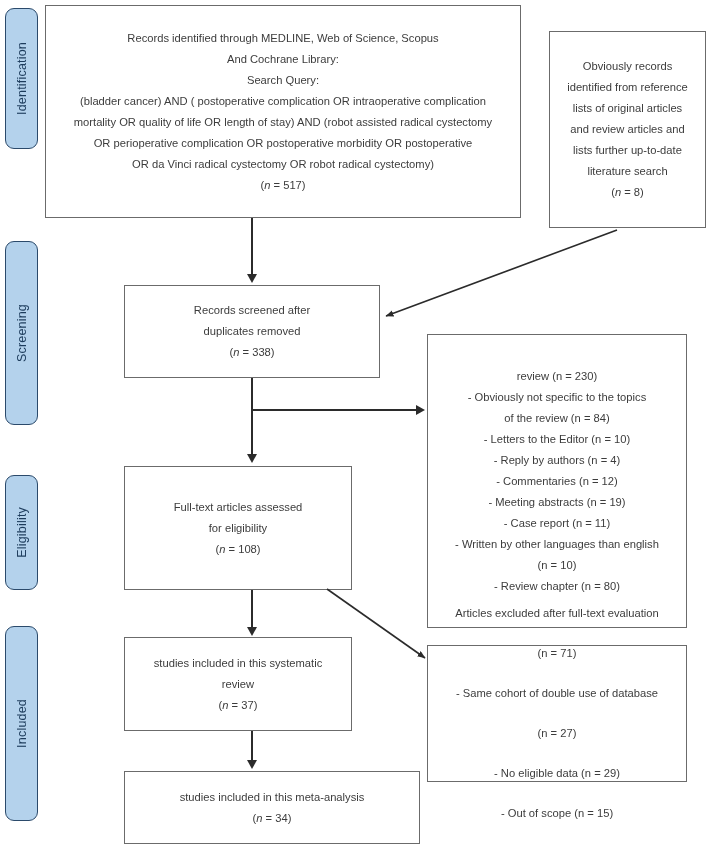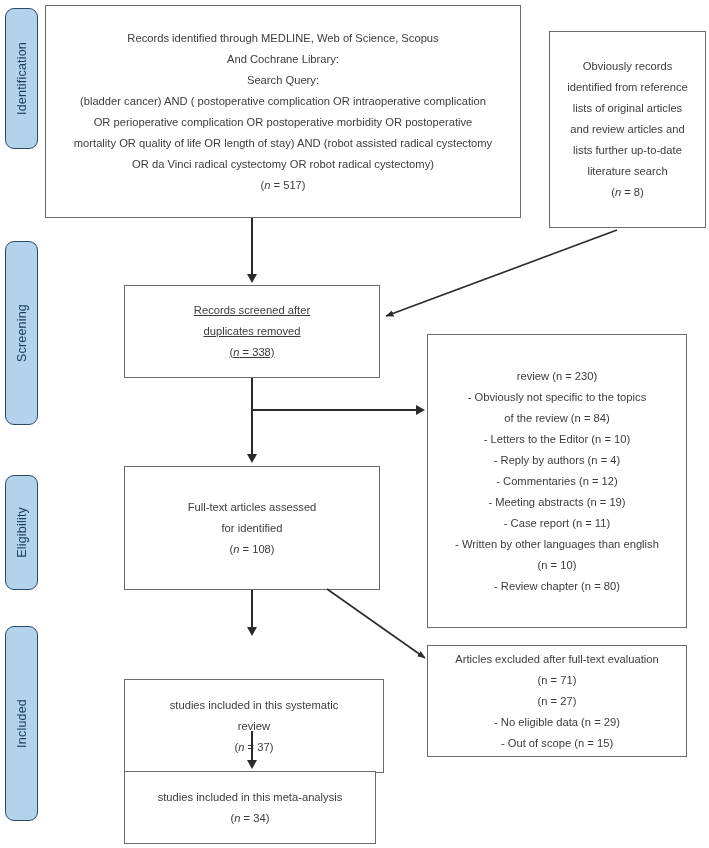--- a/index.html
+++ b/index.html
@@ -104,77 +104,78 @@
   </div>
   <div class="stage" style="left:5px; top:626px; width:33px; height:195px;">
     <span>Included</span>
   </div>
 
   <div class="box" style="left:45px; top:5px; width:476px; height:213px;">
     <div class="line">Records identified through MEDLINE, Web of Science, Scopus</div>
     <div class="line">And Cochrane Library:</div>
     <div class="line">Search Query:</div>
     <div class="line ital">(bladder cancer) AND ( postoperative complication OR intraoperative complication</div>
+    <div class="line ital">mortality OR quality of life OR length of stay) AND (robot assisted radical cystectomy</div>
     <div class="line ital">OR perioperative complication OR postoperative morbidity OR postoperative</div>
-    <div class="line ital">mortality OR quality of life OR length of stay) AND (robot assisted radical cystectomy</div>
     <div class="line ital">OR da Vinci radical cystectomy OR robot radical cystectomy)</div>
     <div class="line n"><span>(</span><i>n</i><span> = 517)</span></div>
   </div>
 
   <div class="box" style="left:549px; top:31px; width:157px; height:197px;">
     <div class="line">Obviously records</div>
     <div class="line">identified from reference</div>
     <div class="line">lists of original articles</div>
     <div class="line">and review articles and</div>
     <div class="line">lists further up-to-date</div>
     <div class="line">literature search</div>
     <div class="line n"><span>(</span><i>n</i><span> = 8)</span></div>
   </div>
 
-  <div class="box" style="left:124px; top:285px; width:256px; height:93px;text-decoration:underline;">
+  <div class="box" style="left:124px; top:285px; width:256px; height:93px;">
     <div class="line">Records screened after</div>
     <div class="line">duplicates removed</div>
     <div class="line n"><span>(</span><i>n</i><span> = 338)</span></div>
   </div>
 
   <div class="box" style="left:427px; top:334px; width:260px; height:294px;">
     <div class="line">review (n = 230)</div>
     <div class="line">- Obviously not specific to the topics</div>
     <div class="line">of the review (n = 84)</div>
     <div class="line">- Letters to the Editor (n = 10)</div>
     <div class="line">- Reply by authors (n = 4)</div>
     <div class="line">- Commentaries (n = 12)</div>
     <div class="line">- Meeting abstracts (n = 19)</div>
     <div class="line">- Case report (n = 11)</div>
     <div class="line">- Written by other languages than english</div>
     <div class="line">(n = 10)</div>
     <div class="line">- Review chapter (n = 80)</div>
   </div>
 
-  <div class="box" style="left:124px; top:466px; width:256px; height:124px;">
+  <div class="box" style="left:124px; top:466px; width:228px; height:124px;">
     <div class="line">Full-text articles assessed</div>
-    <div class="line">for identified</div>
+    <div class="line">for eligibility</div>
     <div class="line n"><span>(</span><i>n</i><span> = 108)</span></div>
   </div>
 
-  <div class="box" style="left:427px; top:645px; width:260px; height:112px;">
+  <div class="box" style="left:427px; top:645px; width:260px; height:137px;gap:19px;">
     <div class="line">Articles excluded after full-text evaluation</div>
     <div class="line">(n = 71)</div>
+    <div class="line">- Same cohort of double use of database</div>
     <div class="line">(n = 27)</div>
     <div class="line">- No eligible data (n = 29)</div>
     <div class="line">- Out of scope (n = 15)</div>
   </div>
 
-  <div class="box" style="left:124px; top:637px; width:260px; height:94px;margin-top:42px;">
+  <div class="box" style="left:124px; top:637px; width:228px; height:94px;">
     <div class="line">studies included in this systematic</div>
     <div class="line">review</div>
     <div class="line n"><span>(</span><i>n</i><span> = 37)</span></div>
   </div>
 
-  <div class="box" style="left:124px; top:771px; width:252px; height:73px;">
+  <div class="box" style="left:124px; top:771px; width:296px; height:73px;">
     <div class="line">studies included in this meta-analysis</div>
     <div class="line n"><span>(</span><i>n</i><span> = 34)</span></div>
   </div>
 
   <div class="vline" style="left:251px; top:218px; height:58px;"></div>
   <div class="arrowhead-down" style="left:247px; top:274px;"></div>
 
   <svg class="diag" style="left:370px; top:222px;" width="260" height="110" viewBox="0 0 260 110">
     <defs>
       <marker id="ah1" markerWidth="9" markerHeight="9" refX="7.5" refY="3.2" orient="auto" markerUnits="userSpaceOnUse">

